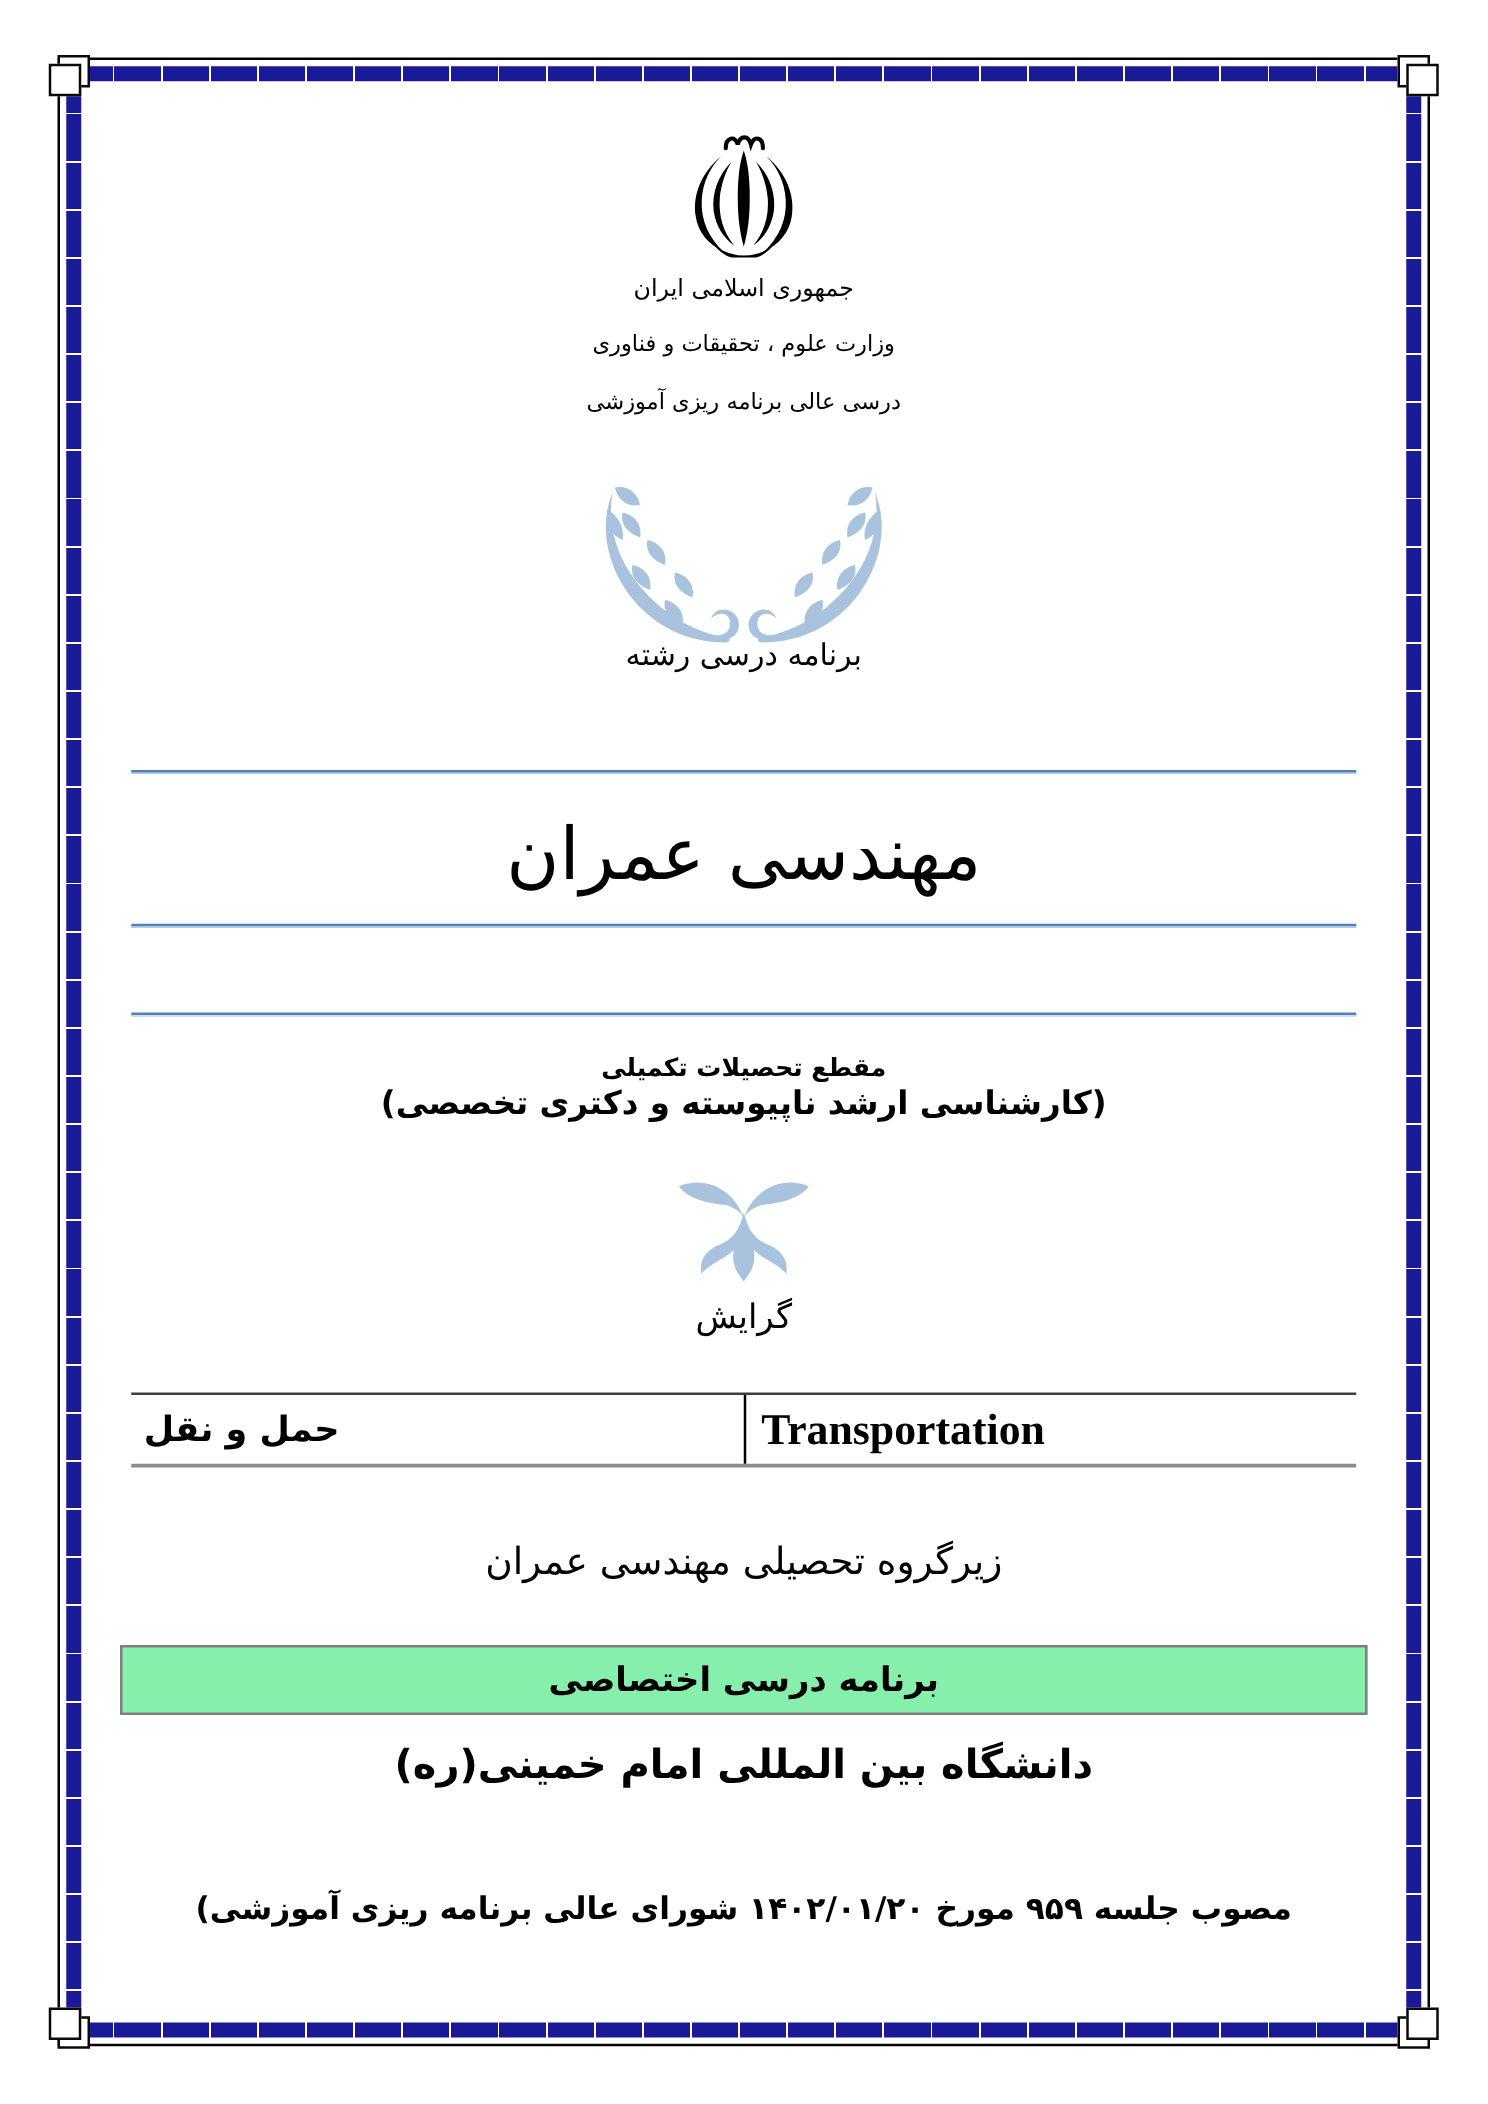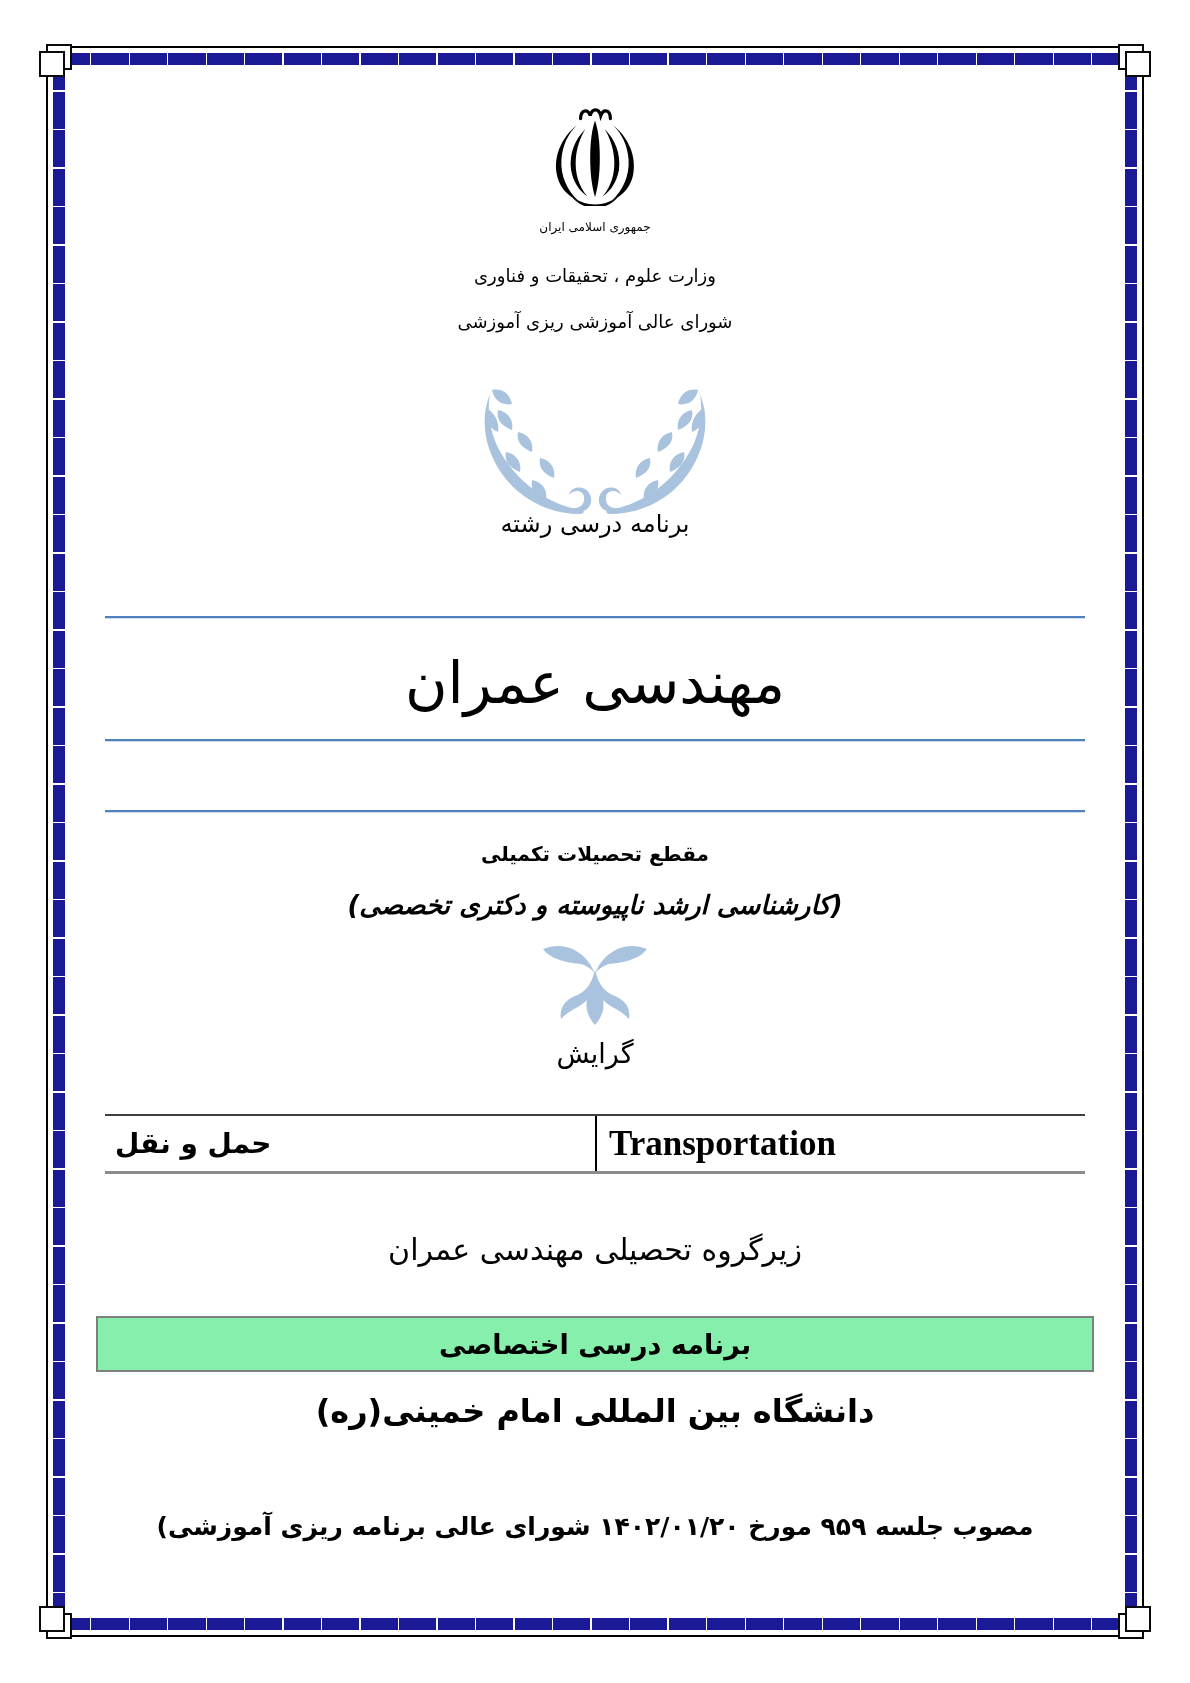--- a/index.html
+++ b/index.html
@@ -20,36 +20,36 @@
   .c-tl-a{left:46px;top:44px;} .c-tl-b{left:39px;top:51px;}
   .c-tr-a{right:46px;top:44px;} .c-tr-b{right:39px;top:51px;}
   .c-bl-a{left:46px;bottom:44px;} .c-bl-b{left:39px;bottom:51px;}
   .c-br-a{right:46px;bottom:44px;} .c-br-b{right:39px;bottom:51px;}
 
   
   .content{position:absolute;left:104px;top:0;width:982px;height:100%;}
   .cblock{position:absolute;left:0;width:100%;text-align:center;}
 
   .emblem-wrap{top:106px;}
-  .hline1{top:220px;font-size:12px;}
+  .hline1{top:220px;font-size:19px;}
   .hline2{top:265px;font-size:18px;}
   .hline3{top:311px;font-size:18px;}
   .callig{font-weight:400;}
 
   .flourish-wrap{top:364px;display:flex;justify-content:center;gap:6px;}
   .program-label{top:510px;font-size:24px;}
 
   .rule{position:absolute;left:1px;right:1px;height:2px;background:#4F81BD;border-bottom:1px solid #cfdcec;}
   .rule1{top:616px;} .rule2{top:739px;} .rule3{top:810px;}
 
   .title-fa{top:630px;font-size:58px;font-weight:400;line-height:106px;letter-spacing:-1px;}
   .title-en{top:758px;font-size:40px;font-weight:bold;
             font-family:"Liberation Serif","DejaVu Serif",serif;line-height:48px;}
   .level1{top:842px;font-size:20px;font-weight:bold;}
-  .level2{top:890px;font-size:26px;font-weight:bold;font-style:italic;}
+  .level2{top:868px;font-size:26px;font-weight:bold;}
 
   .small-orn-wrap{top:934px;display:flex;justify-content:center;}
   .orient-label{top:1038px;font-size:27px;}
 
   .orient-table{position:absolute;left:1px;right:1px;top:1114px;height:60px;
                 border-top:2px solid #3F3F3F;border-bottom:3px solid #8C8C8C;
                 display:flex;box-sizing:border-box;}
   .cell-fa{width:492px;display:flex;align-items:center;justify-content:flex-end;
            padding-left:10px;padding-right:14px;border-right:2px solid #000;
            font-size:28px;font-weight:bold;box-sizing:border-box;}
@@ -99,21 +99,21 @@
           <g transform="translate(100,0) scale(-1,1)">
             <path d="M31,20 C15,33 7,52 10,70 C12,83 20,93 33,99 C21,88 14,73 15,56 C16,41 22,29 31,20 Z"></path>
             <path d="M40,24 C29,35 23,50 25,66 C27,78 33,88 42,94 C33,83 29,70 30,55 C31,43 35,32 40,24 Z"></path>
           </g>
         </g>
       </svg>
     </div>
 
     <div class="cblock hline1 callig" dir="rtl" lang="fa">جمهوری اسلامی ایران</div>
     <div class="cblock hline2 callig" dir="rtl" lang="fa">وزارت علوم ، تحقیقات و فناوری</div>
-    <div class="cblock hline3 callig" dir="rtl" lang="fa">شورای عالی آموزشی ریزی آموزشی</div>
+    <div class="cblock hline3 callig" dir="rtl" lang="fa">درسی عالی برنامه ریزی آموزشی</div>
 
     <div class="cblock flourish-wrap">
       <svg width="115" height="152" viewBox="0 0 115 152" style="transform:scaleX(-1);" aria-hidden="true">
         <g fill="#A9C3DE">
           <path d="M10,146 C40,142 70,122 88,94 C100,76 106,53 102,30 C112,55 108,84 90,110 C70,138 40,150 12,150 C8,150 7,147 10,146 Z"></path>
           <path d="M16,147 C4,150 -3,138 3,129 C8,121 21,122 23,131 C18,125 9,126 8,133 C7,141 13,145 20,144 Z"></path>
           <path d="M100,26 C90,24 82,30 80,40 C90,42 98,36 100,26 Z"></path>
           <path d="M94,46 C84,48 78,56 80,66 C90,62 96,56 94,46 Z"></path>
           <path d="M106,44 C108,54 104,64 94,68 C92,58 98,48 106,44 Z"></path>
           <path d="M74,68 C64,70 58,78 60,88 C70,84 76,78 74,68 Z"></path>

